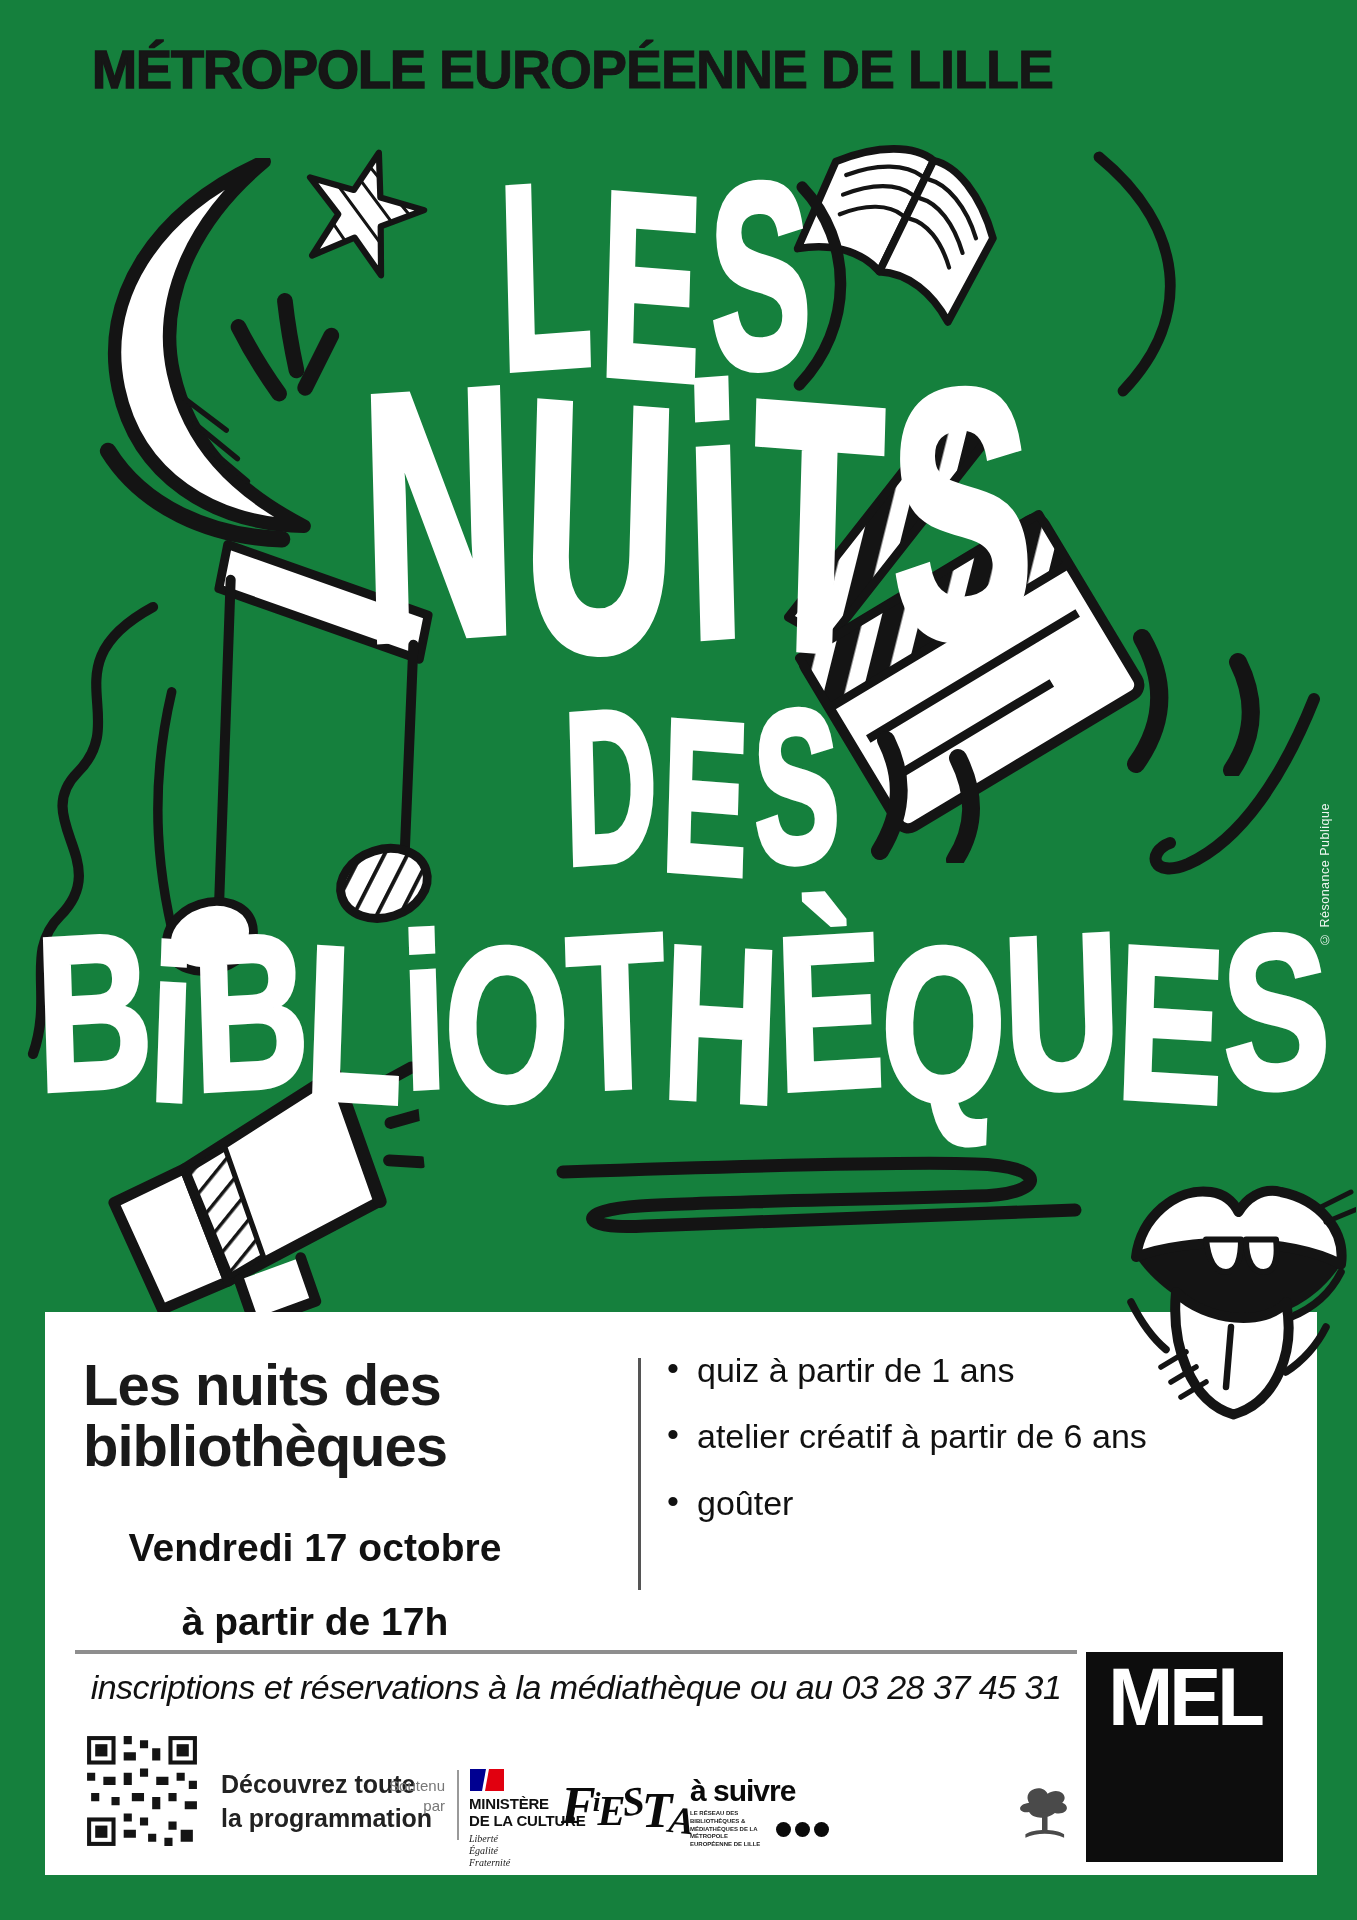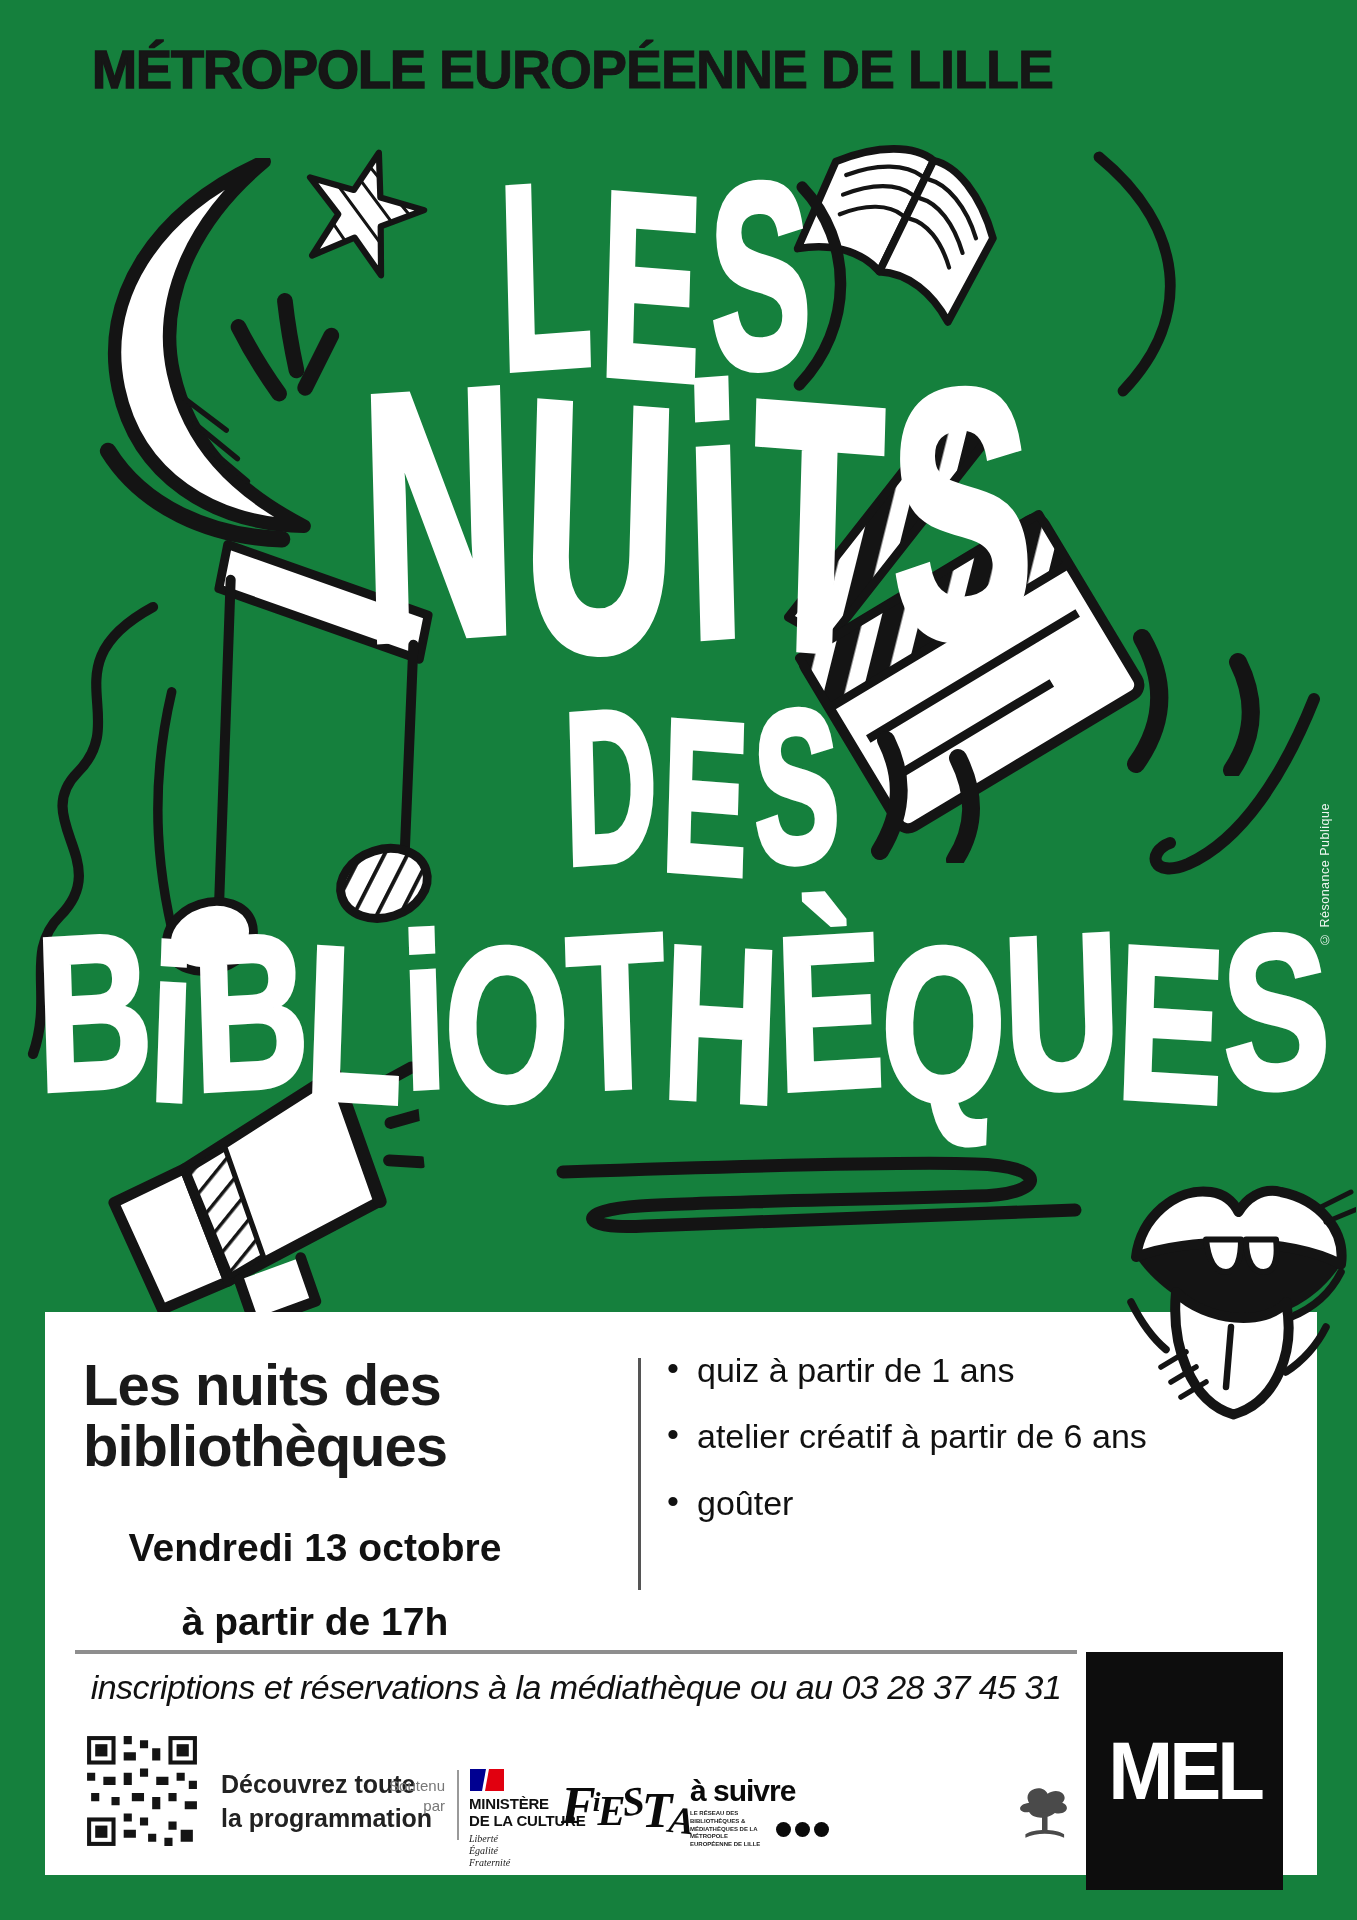--- a/index.html
+++ b/index.html
@@ -92,22 +92,22 @@
   .asv-row{display:flex; align-items:center; margin-top:2px;}
   .asv-tagline{width:78px; font-size:6px; font-weight:bold; text-transform:uppercase; line-height:1.3; color:#222;}
   .asv-dots{display:flex; margin-left:4px;}
   .asv-dots span{width:15px; height:15px; border-radius:50%; background:#0a0a0a; margin-left:4px;}
   .willems{position:absolute; left:786px; top:432px; width:255px;}
   .willems .commune{font-size:17px; font-style:italic; color:#555; margin-left:40px;}
   .willems .wname{font-size:54px; color:#3d3d3d; line-height:0.95; letter-spacing:1px; transform:scaleY(0.95); transform-origin:left top;}
   .willems .swoosh{margin-top:2px;}
   .tree{position:absolute; left:962px; top:472px;}
   .mel-box{
-    position:absolute; left:1041px; top:340px; width:197px; height:238px; background:#0d0d0d;
-    display:flex; align-items:center; justify-content:center;
+    position:absolute; left:1041px; top:340px; width:197px; height:210px; background:#0d0d0d;
+    display:flex; align-items:flex-start; justify-content:center;
   }
   .mel-box span{color:#fff; font-size:78px; font-weight:900; letter-spacing:-4px; transform:scaleY(1.05);}
 </style>
 </head>
 <body>
 
 <div class="poster">
 
   <svg width="0" height="0" style="position:absolute">
     <defs>
@@ -246,21 +246,21 @@
 
   <div class="t-line t-les"><span class="ltr">L</span><span class="ltr">E</span><span class="ltr">S</span></div>
   <div class="t-line t-nuits"><span class="ltr">N</span><span class="ltr">U</span><span class="ltr">i</span><span class="ltr">T</span><span class="ltr">S</span></div>
   <div class="t-line t-des"><span class="ltr">D</span><span class="ltr">E</span><span class="ltr">S</span></div>
   <div class="t-line t-bib"><span class="ltr">B</span><span class="ltr">i</span><span class="ltr">B</span><span class="ltr">L</span><span class="ltr">i</span><span class="ltr">O</span><span class="ltr">T</span><span class="ltr">H</span><span class="ltr">È</span><span class="ltr">Q</span><span class="ltr">U</span><span class="ltr">E</span><span class="ltr">S</span></div>
 
   <div class="side-credit">© Résonance Publique</div>
 
   <div class="info-box">
     <div class="event-title">Les nuits des bibliothèques</div>
-    <div class="date-line date-1">Vendredi 13 octobre</div>
+    <div class="date-line date-1">Vendredi 17 octobre</div>
     <div class="date-line date-2">à partir de 17h</div>
     <div class="v-divider"></div>
     <ul class="activities">
         <li>quiz à partir de 1 ans</li>
         <li>atelier créatif à partir de 6 ans</li>
         <li>goûter</li>
       </ul>
     <div class="h-divider"></div>
     <div class="registration">inscriptions et réservations à la médiathèque ou au 03 28 37 45 31</div>
 

